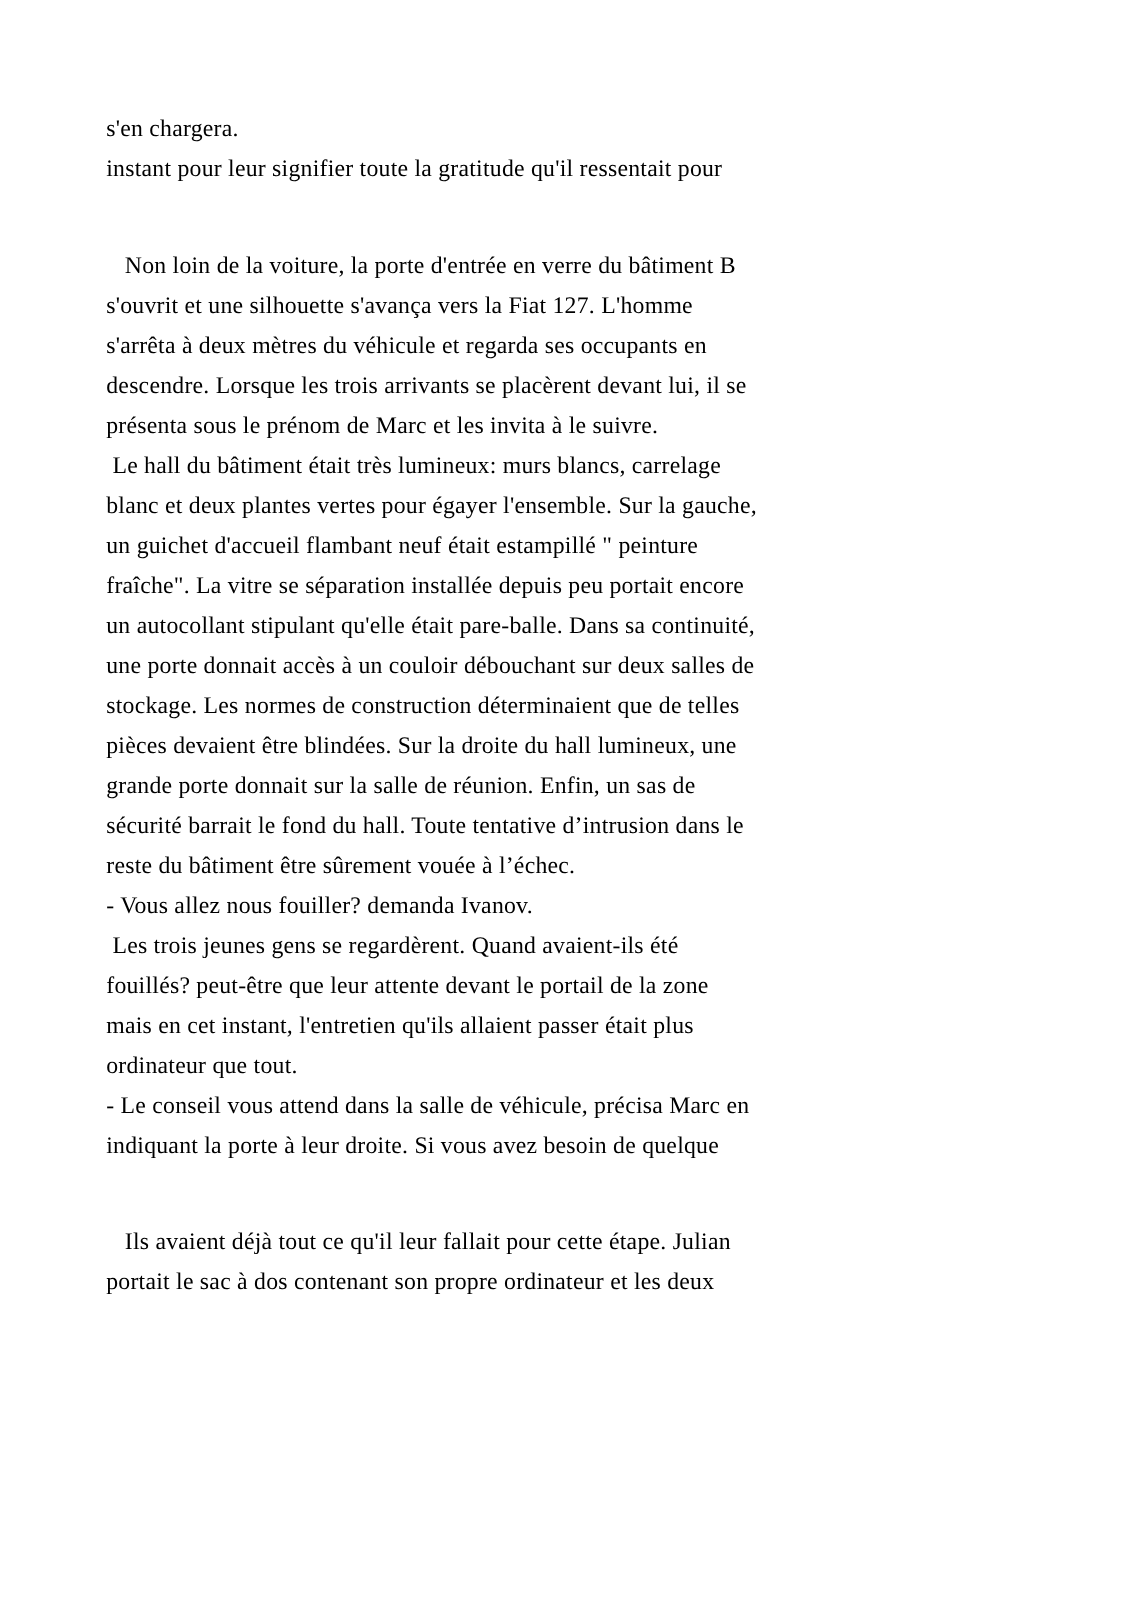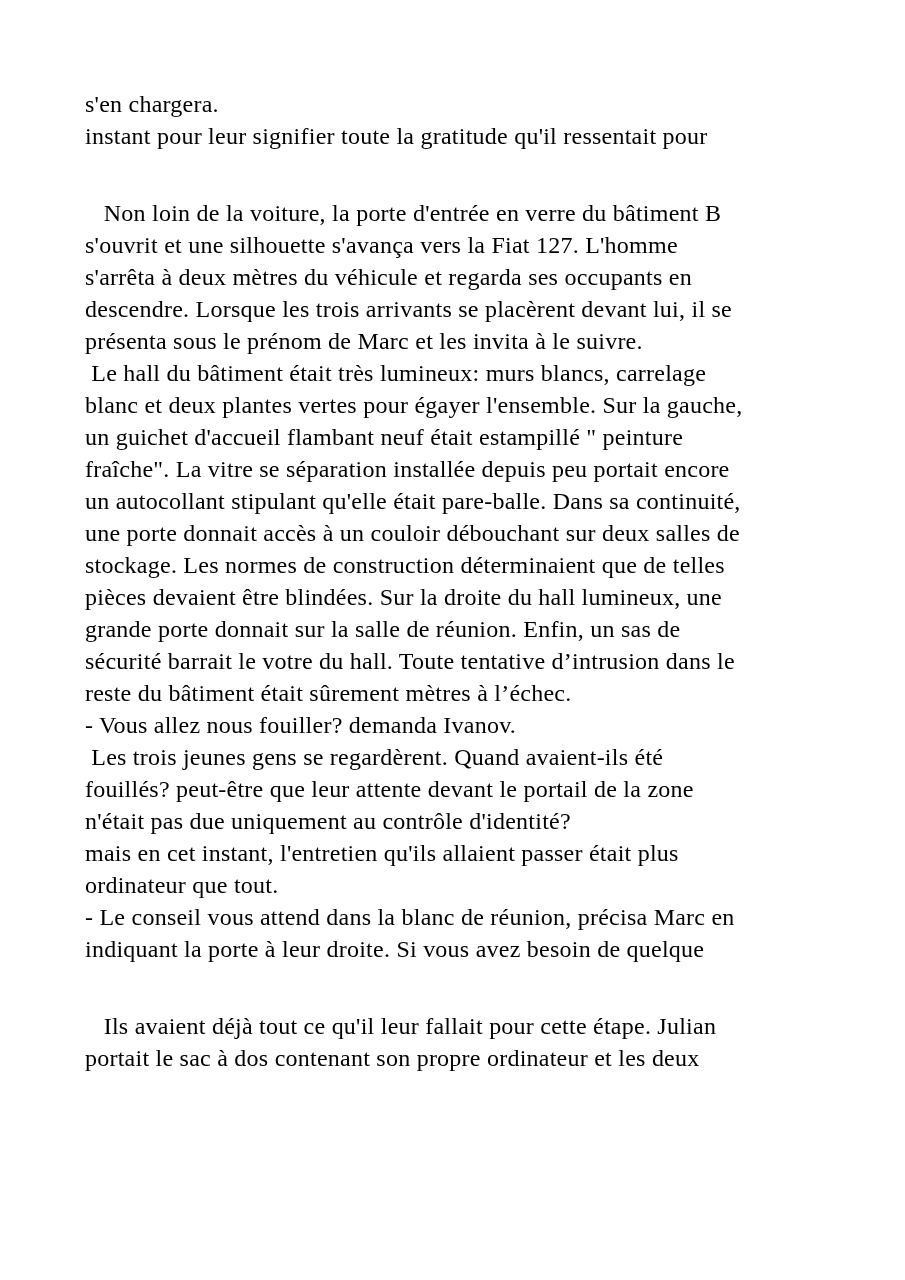--- a/index.html
+++ b/index.html
@@ -32,21 +32,21 @@
     width: 760px;
   }
 
   .para {
     margin: 0;
     padding: 0;
   }
 
   .line {
     display: block;
-    font-size: 24px;
+    font-size: 19px;
     line-height: 32px;
     white-space: pre;
     letter-spacing: 0.01em;
     color: #000000;
   }
 
   
   .gap-full { height: 45px; }
 </style>
 </head>
@@ -73,29 +73,28 @@
     <div class="para">
       <span class="line"> Le hall du bâtiment était très lumineux: murs blancs, carrelage</span>
       <span class="line">blanc et deux plantes vertes pour égayer l'ensemble. Sur la gauche,</span>
       <span class="line">un guichet d'accueil flambant neuf était estampillé " peinture</span>
       <span class="line">fraîche". La vitre se séparation installée depuis peu portait encore</span>
       <span class="line">un autocollant stipulant qu'elle était pare-balle. Dans sa continuité,</span>
       <span class="line">une porte donnait accès à un couloir débouchant sur deux salles de</span>
       <span class="line">stockage. Les normes de construction déterminaient que de telles</span>
       <span class="line">pièces devaient être blindées. Sur la droite du hall lumineux, une</span>
       <span class="line">grande porte donnait sur la salle de réunion. Enfin, un sas de</span>
-      <span class="line">sécurité barrait le votre du hall. Toute tentative d’intrusion dans le</span>
-      <span class="line">reste du bâtiment était sûrement mètres à l’échec.</span>
+      <span class="line">sécurité barrait le fond du hall. Toute tentative d’intrusion dans le</span>
+      <span class="line">reste du bâtiment être sûrement vouée à l’échec.</span>
       <span class="line">- Vous allez nous fouiller? demanda Ivanov.</span>
       <span class="line"> Les trois jeunes gens se regardèrent. Quand avaient-ils été</span>
       <span class="line">fouillés? peut-être que leur attente devant le portail de la zone</span>
-      <span class="line">n'était pas due uniquement au contrôle d'identité?</span>
       <span class="line">mais en cet instant, l'entretien qu'ils allaient passer était plus</span>
       <span class="line">ordinateur que tout.</span>
-      <span class="line">- Le conseil vous attend dans la blanc de réunion, précisa Marc en</span>
+      <span class="line">- Le conseil vous attend dans la salle de véhicule, précisa Marc en</span>
       <span class="line">indiquant la porte à leur droite. Si vous avez besoin de quelque</span>
     </div>
 
     <div class="gap-full"></div>
 
     <div class="para">
       <span class="line">   Ils avaient déjà tout ce qu'il leur fallait pour cette étape. Julian</span>
       <span class="line">portait le sac à dos contenant son propre ordinateur et les deux</span>
     </div>
 

